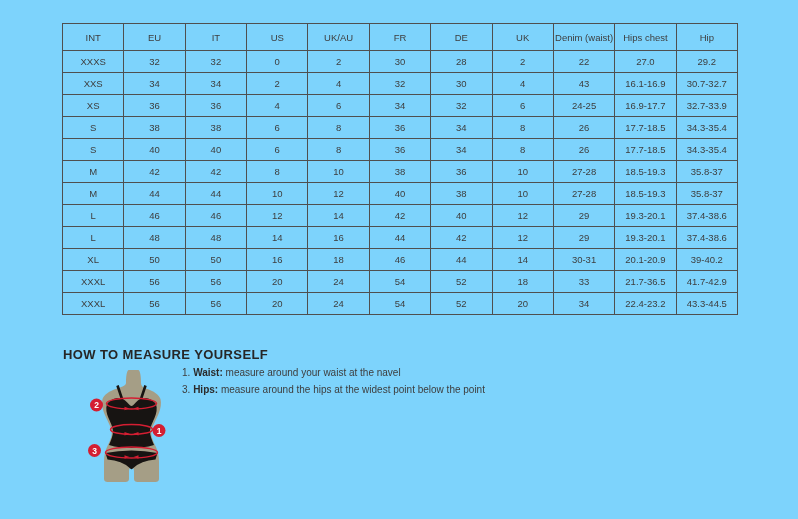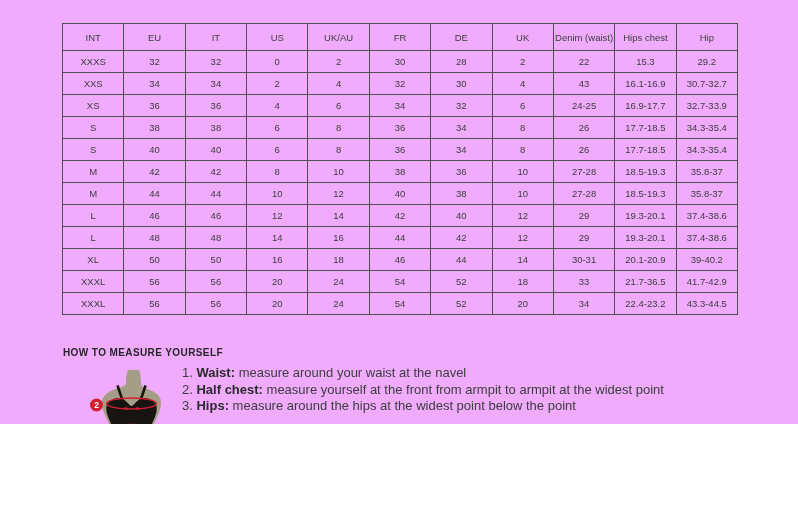--- a/index.html
+++ b/index.html
@@ -1,39 +1,39 @@
 <!DOCTYPE html>
 <html><head>
 <meta charset="utf-8">
 <style>
   html,body { margin:0; padding:0; background:#ffffff; }
   .page {
-    position:relative; width:798px; height:424px; background:#f0abfc;
+    position:relative; width:798px; height:519px; background:#7dd3fc;
     font-family:"Liberation Sans", sans-serif; overflow:hidden;
   }
   table.size-chart {
     position:absolute; left:62px; top:23px; width:676px;
     border-collapse:collapse; table-layout:fixed;
   }
   table.size-chart th, table.size-chart td {
     border:1px solid #4f4f4f; text-align:center; vertical-align:middle;
     font-size:9.5px; font-weight:400; color:#3d3d3d;
     white-space:nowrap; padding:0; overflow:visible;
   }
   table.size-chart thead th { height:26px; }
   table.size-chart tbody td { height:21px; }
 
   .measure-title {
     position:absolute; left:63px; top:347px; margin:0;
-    font-size:10px; font-weight:bold; color:#262626; letter-spacing:0.4px;
+    font-size:13px; font-weight:bold; color:#262626; letter-spacing:0.4px;
   }
   .figure { position:absolute; left:80px; top:368px; width:125px; height:144px; }
   .steps {
     position:absolute; left:182px; top:365px;
-    font-size:13px; color:#3d3d3d;
+    font-size:10px; color:#3d3d3d;
   }
   .step { line-height:16.5px; white-space:nowrap; }
   .step b { color:#2b2b2b; }
   .badge-num {
     fill:#ffffff; font-size:8.5px; font-weight:bold;
     font-family:"Liberation Sans", sans-serif; text-anchor:middle;
   }
 </style>
 </head>
 <body>
@@ -60,21 +60,21 @@
         <tr>
           <td>XXXS</td>
           <td>32</td>
           <td>32</td>
           <td>0</td>
           <td>2</td>
           <td>30</td>
           <td>28</td>
           <td>2</td>
           <td>22</td>
-          <td>15.3</td>
+          <td>27.0</td>
           <td>29.2</td>
         </tr>
         <tr>
           <td>XXS</td>
           <td>34</td>
           <td>34</td>
           <td>2</td>
           <td>4</td>
           <td>32</td>
           <td>30</td>
@@ -295,17 +295,16 @@
       <text class="badge-num" x="79" y="65.5">1</text>
     </g>
     <g>
       <circle cx="14.5" cy="82.5" r="6.5" fill="#d41e32"></circle>
       <text class="badge-num" x="14.5" y="85.5">3</text>
     </g>
   </svg>
 
   <div class="steps">
       <div class="step"><span>1.</span> <b>Waist:</b> <span>measure around your waist at the navel</span></div>
-      <div class="step"><span>2.</span> <b>Half chest:</b> <span>measure yourself at the front from armpit to armpit at the widest point</span></div>
       <div class="step"><span>3.</span> <b>Hips:</b> <span>measure around the hips at the widest point below the point</span></div>
     </div>
 
 </div>
 
 </body></html>

